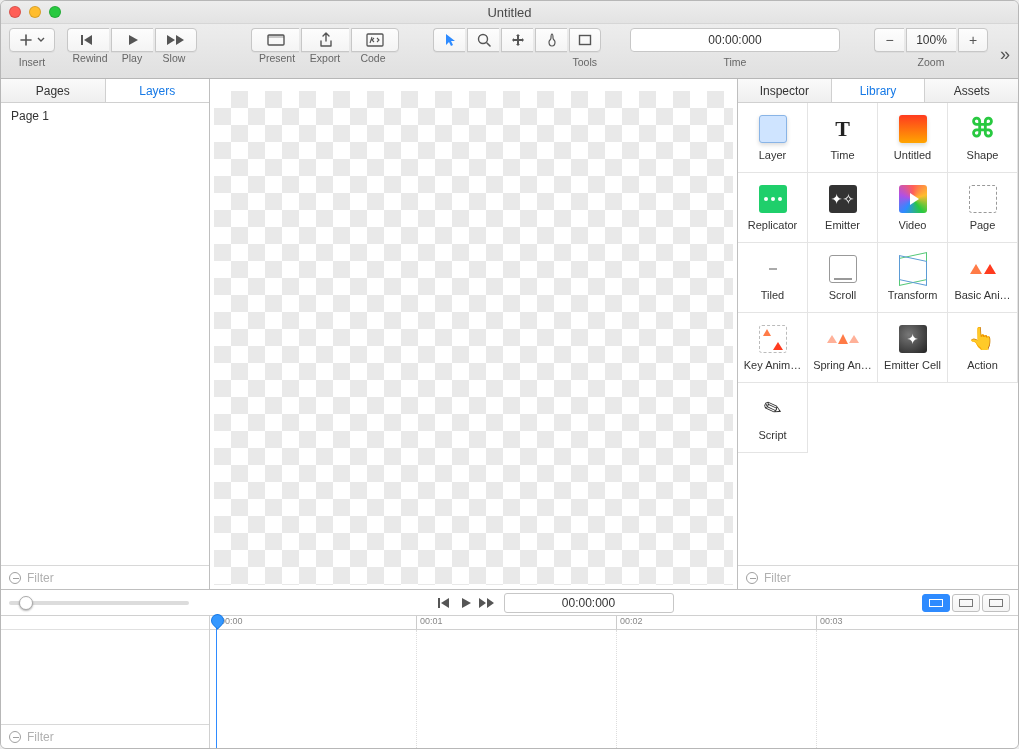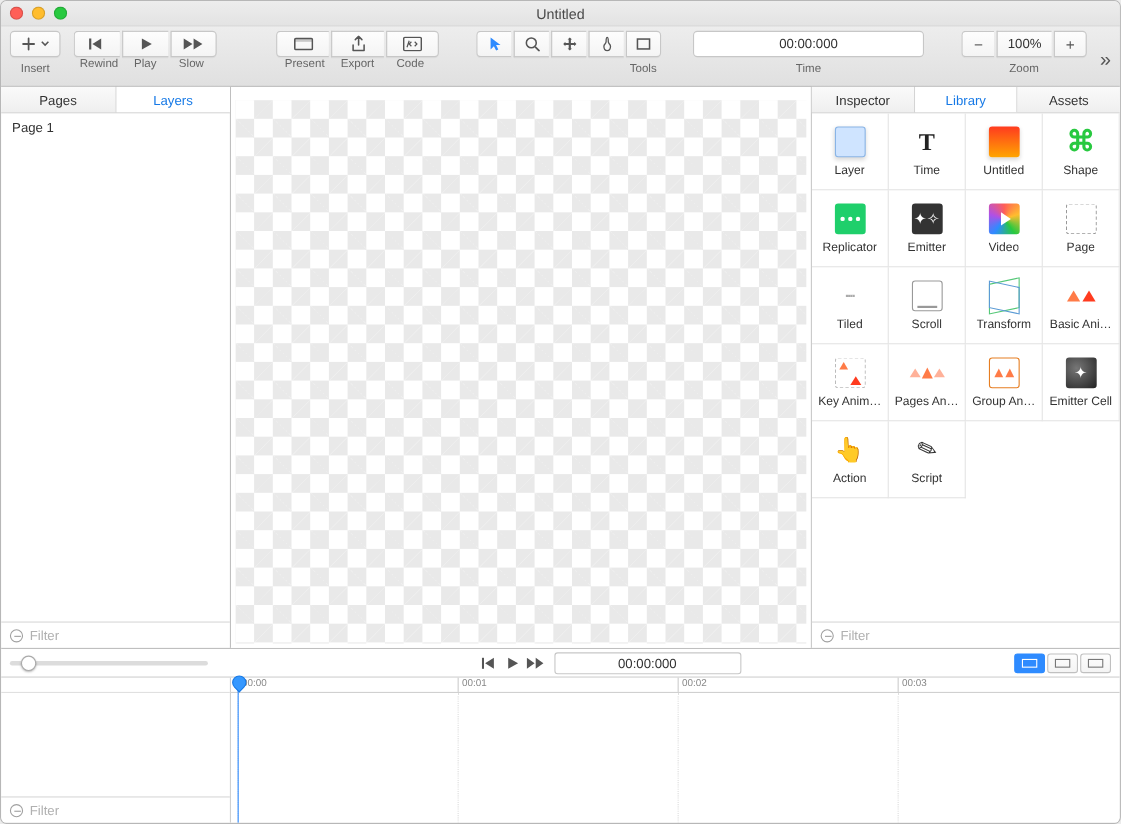--- a/index.html
+++ b/index.html
@@ -372,28 +372,21 @@
       <div class="lib-cell">
           <div class="ic ic-keyanim"></div>
           <span class="lbl">Key Anim…</span>
         </div>
       <div class="lib-cell">
           <div class="ic ic-spring">
             <span></span>
             <span></span>
             <span></span>
           </div>
-          <span class="lbl">Pages An…</span>
-        </div>
-      <div class="lib-cell">
-          <div class="ic ic-group">
-            <span></span>
-            <span></span>
-          </div>
-          <span class="lbl">Group An…</span>
+          <span class="lbl">Spring An…</span>
         </div>
       <div class="lib-cell">
           <div class="ic ic-cell">✦</div>
           <span class="lbl">Emitter Cell</span>
         </div>
       <div class="lib-cell">
           <div class="ic ic-action">👆</div>
           <span class="lbl">Action</span>
         </div>
       <div class="lib-cell">

